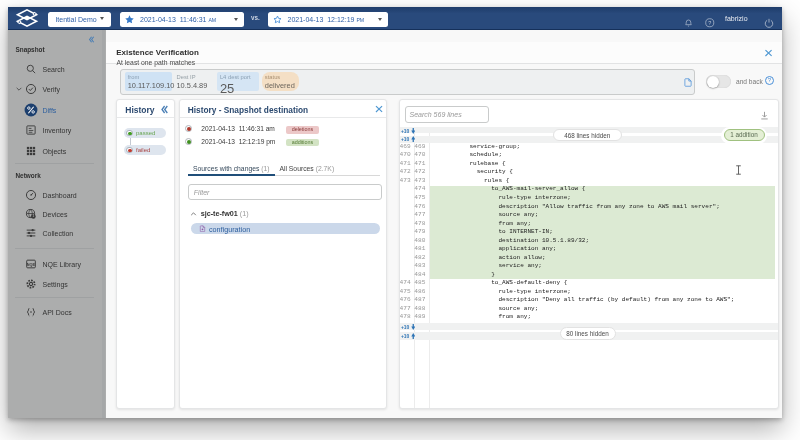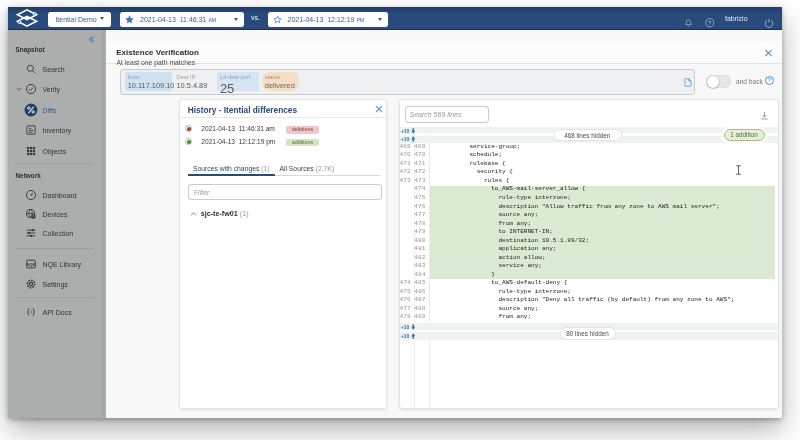--- a/index.html
+++ b/index.html
@@ -221,43 +221,69 @@
           <path d="M14 3H6a1.5 1.5 0 0 0-1.5 1.5v15A1.5 1.5 0 0 0 6 21h12a1.5 1.5 0 0 0 1.5-1.5V8.5z" fill="none" stroke="#4a90d9" stroke-width="1.8"></path>
           <path d="M14 3v5.5h5.5" fill="none" stroke="#4a90d9" stroke-width="1.8"></path>
         </svg>
     </div>
     <div class="abs" style="left:600px;top:46.5px;width:25px;height:13px;background:#e6e6e6;border-radius:6.5px;box-shadow:inset 0 0 1px rgba(0,0,0,.2);">
       <div class="abs" style="left:0.5px;top:0.5px;width:12px;height:12px;background:#fff;border-radius:50%;box-shadow:0 0.5px 1.5px rgba(0,0,0,.45);"></div>
     </div>
     <div class="abs" style="left:630px;top:49px;font-size:6.6px;color:#777;">and back</div>
     <div class="abs" style="left:659px;top:47px;width:9px;height:9px;border:1px solid #4a90d9;border-radius:50%;color:#4a90d9;font-size:6px;text-align:center;line-height:7.5px;">?</div>
 
+    <div class="panel" id="p1" style="left:9.9px;top:70.5px;width:59px;height:310px;">
+      <div class="phead"></div>
+      <div class="abs ptitle" style="left:8.4px;top:5px;font-size:8.5px;">History</div>
+      <svg class="abs" style="left:43.8px;top:4.5px" width="7" height="9" viewBox="0 0 7 9">
+          <path d="M3.6 1 L1 4.5 L3.6 8 M6.3 1 L3.7 4.5 L6.3 8" fill="none" stroke="#4a7fb5" stroke-width="1.3"></path>
+        </svg>
+      <div class="abs" style="left:7.6px;top:28.1px;width:41.2px;height:10.1px;background:#dee5ee;border-radius:5px;">
+        <div class="abs" style="left:1.9px;top:1.85px;width:6.4px;height:6.4px;background:#fff;border:0.7px solid #a9b2bc;border-radius:50%;"></div>
+        <div class="abs" style="left:3.9px;top:3.85px;width:3.4px;height:3.4px;background:#3f9b1f;border-radius:50%;"></div>
+        <div class="abs" style="left:11.5px;top:2px;font-size:6px;color:#68a553;">passed</div>
+      </div>
+      <div class="abs" style="left:12.7px;top:38.2px;width:1px;height:6.8px;background:#c3c9d2;"></div>
+      <div class="abs" style="left:7.6px;top:45px;width:41.2px;height:10.1px;background:#dee5ee;border-radius:5px;">
+        <div class="abs" style="left:1.9px;top:1.85px;width:6.4px;height:6.4px;background:#fff;border:0.7px solid #a9b2bc;border-radius:50%;"></div>
+        <div class="abs" style="left:3.9px;top:3.85px;width:3.4px;height:3.4px;background:#c23a2e;border-radius:50%;"></div>
+        <div class="abs" style="left:11.5px;top:2px;font-size:6px;color:#a94545;">failed</div>
+      </div>
+    </div>
     <div class="panel" id="p2" style="left:73px;top:70.5px;width:208.4px;height:310px;">
       <div class="phead"></div>
-      <div class="abs ptitle" style="left:7.8px;top:5px;font-size:8.3px;">History - Itential differences</div>
+      <div class="abs ptitle" style="left:7.8px;top:5px;font-size:8.3px;">History - Snapshot destination</div>
       <div class="abs" style="left:194.6px;top:0.4px;font-size:15.5px;color:#4e97d2;">×</div>
       <div class="abs" style="left:4.7px;top:25.1px;width:7px;height:7px;background:#fff;border:0.7px solid #b0b5ba;border-radius:50%;"></div>
       <div class="abs" style="left:6.6px;top:27px;width:4px;height:4px;background:#b03a2e;border-radius:50%;"></div>
       <div class="abs" style="left:21.3px;top:25.2px;font-size:6.6px;color:#3a3a3a;">2021-04-13&nbsp; 11:46:31 am</div>
       <div class="abs" style="left:105.6px;top:26px;width:33.7px;height:7.5px;background:#ecc8c8;border-radius:2px;font-size:5.4px;color:#8b3a3a;text-align:center;line-height:7.5px;">deletions</div>
       <div class="abs" style="left:4.7px;top:37.7px;width:7px;height:7px;background:#fff;border:0.7px solid #b0b5ba;border-radius:50%;"></div>
       <div class="abs" style="left:6.6px;top:39.6px;width:4px;height:4px;background:#3f8f1f;border-radius:50%;"></div>
       <div class="abs" style="left:21.3px;top:37.8px;font-size:6.6px;color:#3a3a3a;">2021-04-13&nbsp; 12:12:19 pm</div>
       <div class="abs" style="left:105.6px;top:38.6px;width:33.7px;height:7.5px;background:#d3e3c4;border-radius:2px;font-size:5.4px;color:#537a32;text-align:center;line-height:7.5px;">additions</div>
       <div class="abs" style="left:12.9px;top:64.5px;font-size:6.8px;color:#374a5c;">Sources with changes <span style="color:#999;">(1)</span></div>
       <div class="abs" style="left:7.8px;top:75.2px;width:192.7px;height:1px;background:#d8d8d8;"></div>
       <div class="abs" style="left:7.8px;top:74px;width:87.1px;height:2.3px;background:#1f4e79;"></div>
       <div class="abs" style="left:99.4px;top:64.5px;font-size:6.8px;color:#444;">All Sources <span style="color:#999;">(2.7K)</span></div>
       <div class="abs" style="left:7.8px;top:84.1px;width:194.7px;height:16.1px;border:1px solid #c9cbcb;border-radius:3px;background:#fff;">
         <span style="position:absolute;left:5px;top:3.5px;font-size:7px;color:#999;font-style:italic;">Filter</span>
       </div>
       <svg class="abs" style="left:9.5px;top:110.5px;" width="7" height="6" viewBox="0 0 24 20">
           <path d="M4 14l8-8 8 8" fill="none" stroke="#555" stroke-width="2.6"></path>
         </svg>
       <div class="abs" style="left:20.7px;top:109.2px;font-size:7.2px;color:#333;font-weight:bold;">sjc-te-fw01 <span style="font-weight:normal;color:#999;">(1)</span></div>
+      <div class="abs" style="left:11.4px;top:122.6px;width:189.1px;height:11.3px;background:#cbd8ea;border-radius:5.5px;">
+        <svg class="abs" style="left:7.6px;top:2.2px;" width="7" height="7.5" viewBox="0 0 24 24">
+            <path d="M14 2H6a1.5 1.5 0 0 0-1.5 1.5v17A1.5 1.5 0 0 0 6 22h12a1.5 1.5 0 0 0 1.5-1.5V7.5z" fill="none" stroke="#8e5ba6" stroke-width="2"></path>
+            <path d="M14 2v5.5h5.5" fill="none" stroke="#8e5ba6" stroke-width="2"></path>
+            <circle cx="12" cy="14" r="3" fill="#8e5ba6"></circle>
+          </svg>
+        <div class="abs" style="left:17.6px;top:2.2px;font-size:7.2px;color:#2d5f9e;">configuration</div>
+      </div>
     </div>
     <div class="panel" id="p3" style="left:292.5px;top:70.5px;width:380.5px;height:310px;overflow:hidden;">
       <div class="abs" style="left:5.5px;top:6px;width:84px;height:16.5px;border:1px solid #c9cbcb;border-radius:3px;background:#fff;">
         <span style="position:absolute;left:3.5px;top:3.8px;font-size:7px;color:#999;font-style:italic;">Search 569 lines</span>
       </div>
       <svg class="abs" style="left:359.5px;top:9.5px;" width="11" height="11" viewBox="0 0 24 24">
           <path d="M12 4v11M7.5 11l4.5 4.5L16.5 11" fill="none" stroke="#8a8a8a" stroke-width="1.8"></path>
           <line x1="5" y1="19.5" x2="19" y2="19.5" stroke="#8a8a8a" stroke-width="1.8"></line>
         </svg>
       <div class="abs" style="left:14.2px;top:26.5px;bottom:0;width:1px;background:#ececec;"></div>

